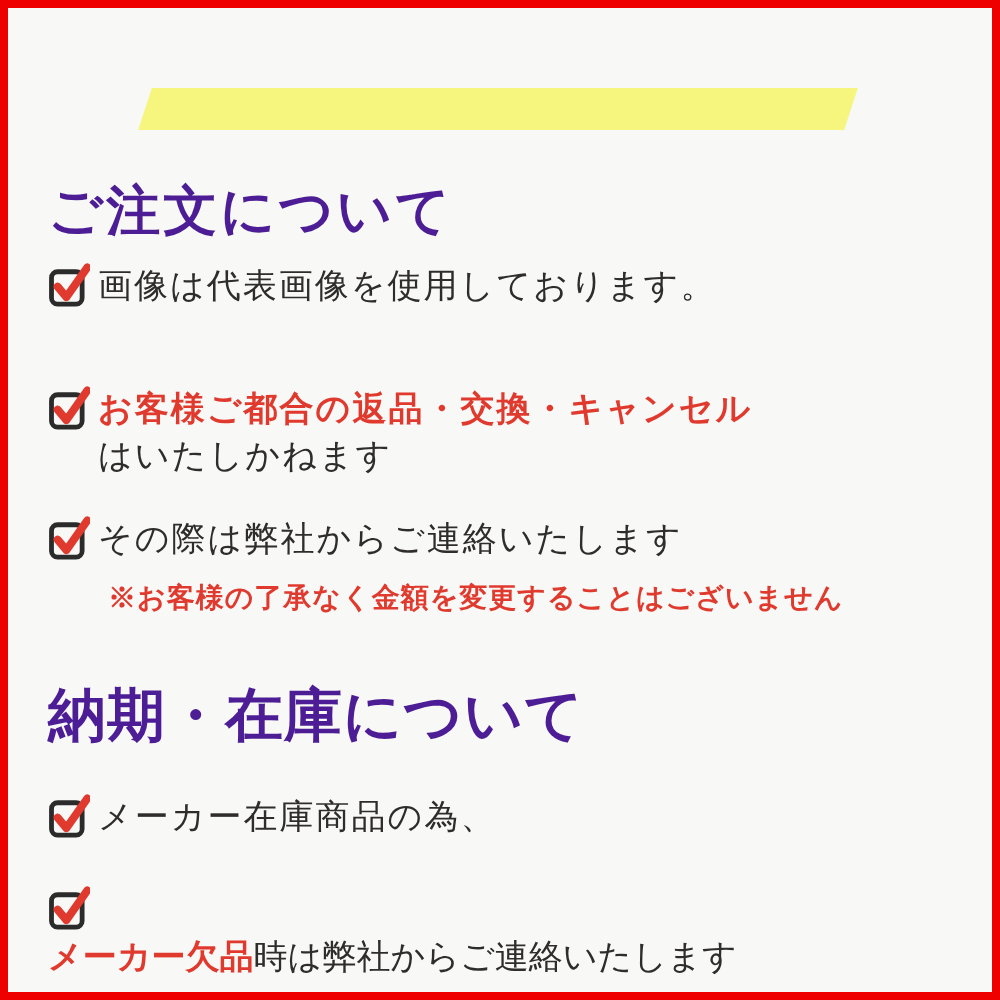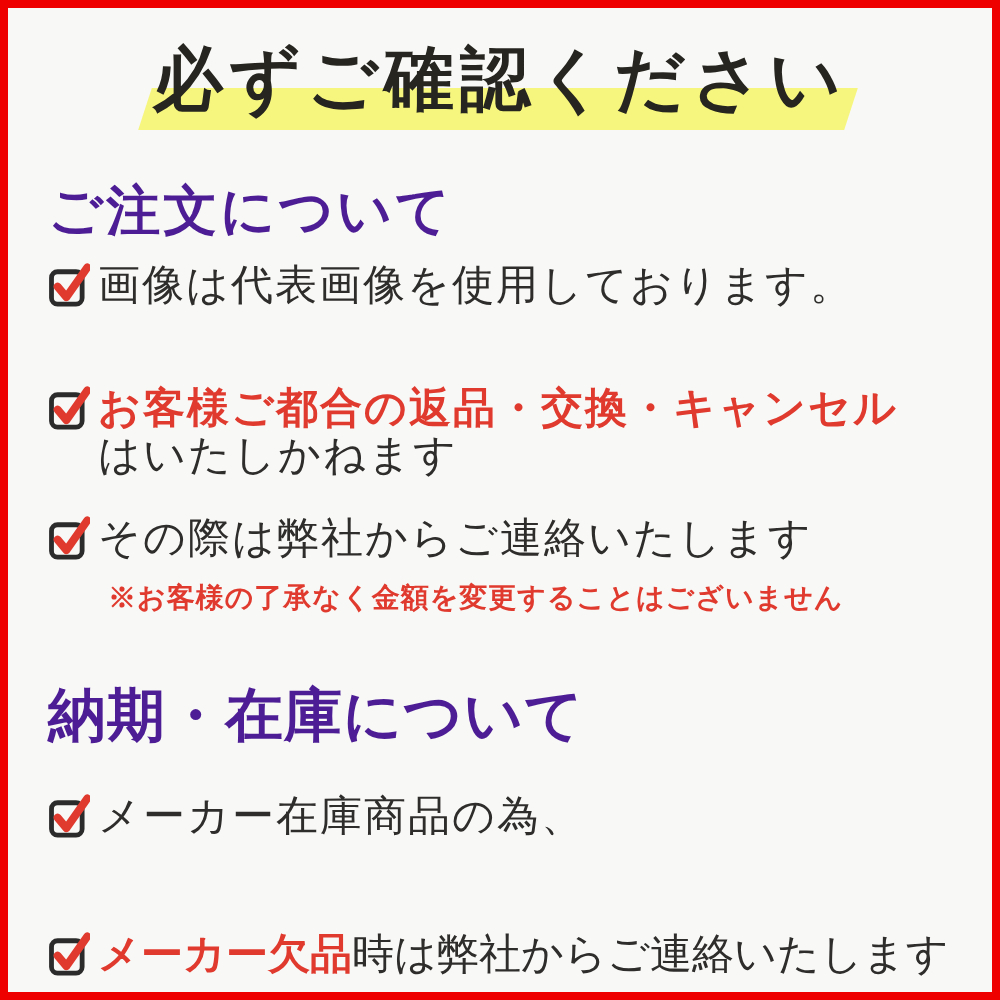--- a/index.html
+++ b/index.html
@@ -30,42 +30,41 @@
     position:absolute;left:48px;margin:0;font-weight:700;color:#4c1d95;
   }
   .h-order{top:180px;font-size:54px;letter-spacing:3px;line-height:62px;}
   .h-stock{top:683px;font-size:58px;letter-spacing:1px;line-height:66px;}
   
   .item{position:absolute;left:48px;display:flex;align-items:flex-start;}
   .item-1{top:262px;}
   .item-2{top:385px;justify-content:center;}
   .item-3{top:515px;}
   .item-4{top:793px;}
-  .item-5{top:931px;}
+  .item-5{top:885px;flex-direction:column;}
   .checkbox{flex:0 0 auto;margin-top:-4px;margin-right:8px;}
   .cb-box{stroke:var(--checkbox-black,#2b2b2b);}
   .cb-check{stroke:var(--accent-red,#e03a2e);}
   .lines{min-width:0;}
-  .line{font-size:42px;line-height:47px;letter-spacing:2px;white-space:nowrap;}
+  .line{font-size:34px;line-height:47px;letter-spacing:2px;white-space:nowrap;}
   .line .red{color:var(--accent-red,#e03a2e);font-weight:600;}
   .line .black{color:var(--text-black,#2e2d2b);}
   .tight{letter-spacing:0;}
   .note-line{
     font-size:28px;line-height:40px;letter-spacing:1px;margin-top:16px;margin-left:10px;
     color:var(--accent-red,#e03a2e);font-weight:600;white-space:nowrap;
   }
 </style>
 </head>
 <body style="--frame-red: #ee0000; --accent-red: #e03a2e; --text-black: #2e2d2b; --checkbox-black: #2b2b2b; --highlight-yellow: #f6f67e; --background: #f8f8f6;">
 
 <div class="frame"></div>
 
 <header class="title-wrap">
   <div class="title-highlight"></div>
-  <h1 class="title">必ずご確認ください</h1>
 </header>
 
 <h2 class="heading h-order">ご注文について</h2>
 
 <div class="item item-1">
   <svg class="checkbox" width="42" height="52" viewBox="0 0 48 56">
     <rect class="cb-box" x="4" y="14" width="35" height="37" rx="7" fill="none" stroke-width="5.5"></rect>
     <path class="cb-check" d="M11 31 L21 43 L45 9" fill="none" stroke-width="9" stroke-linecap="round" stroke-linejoin="round"></path>
   </svg>
   <div class="lines">

